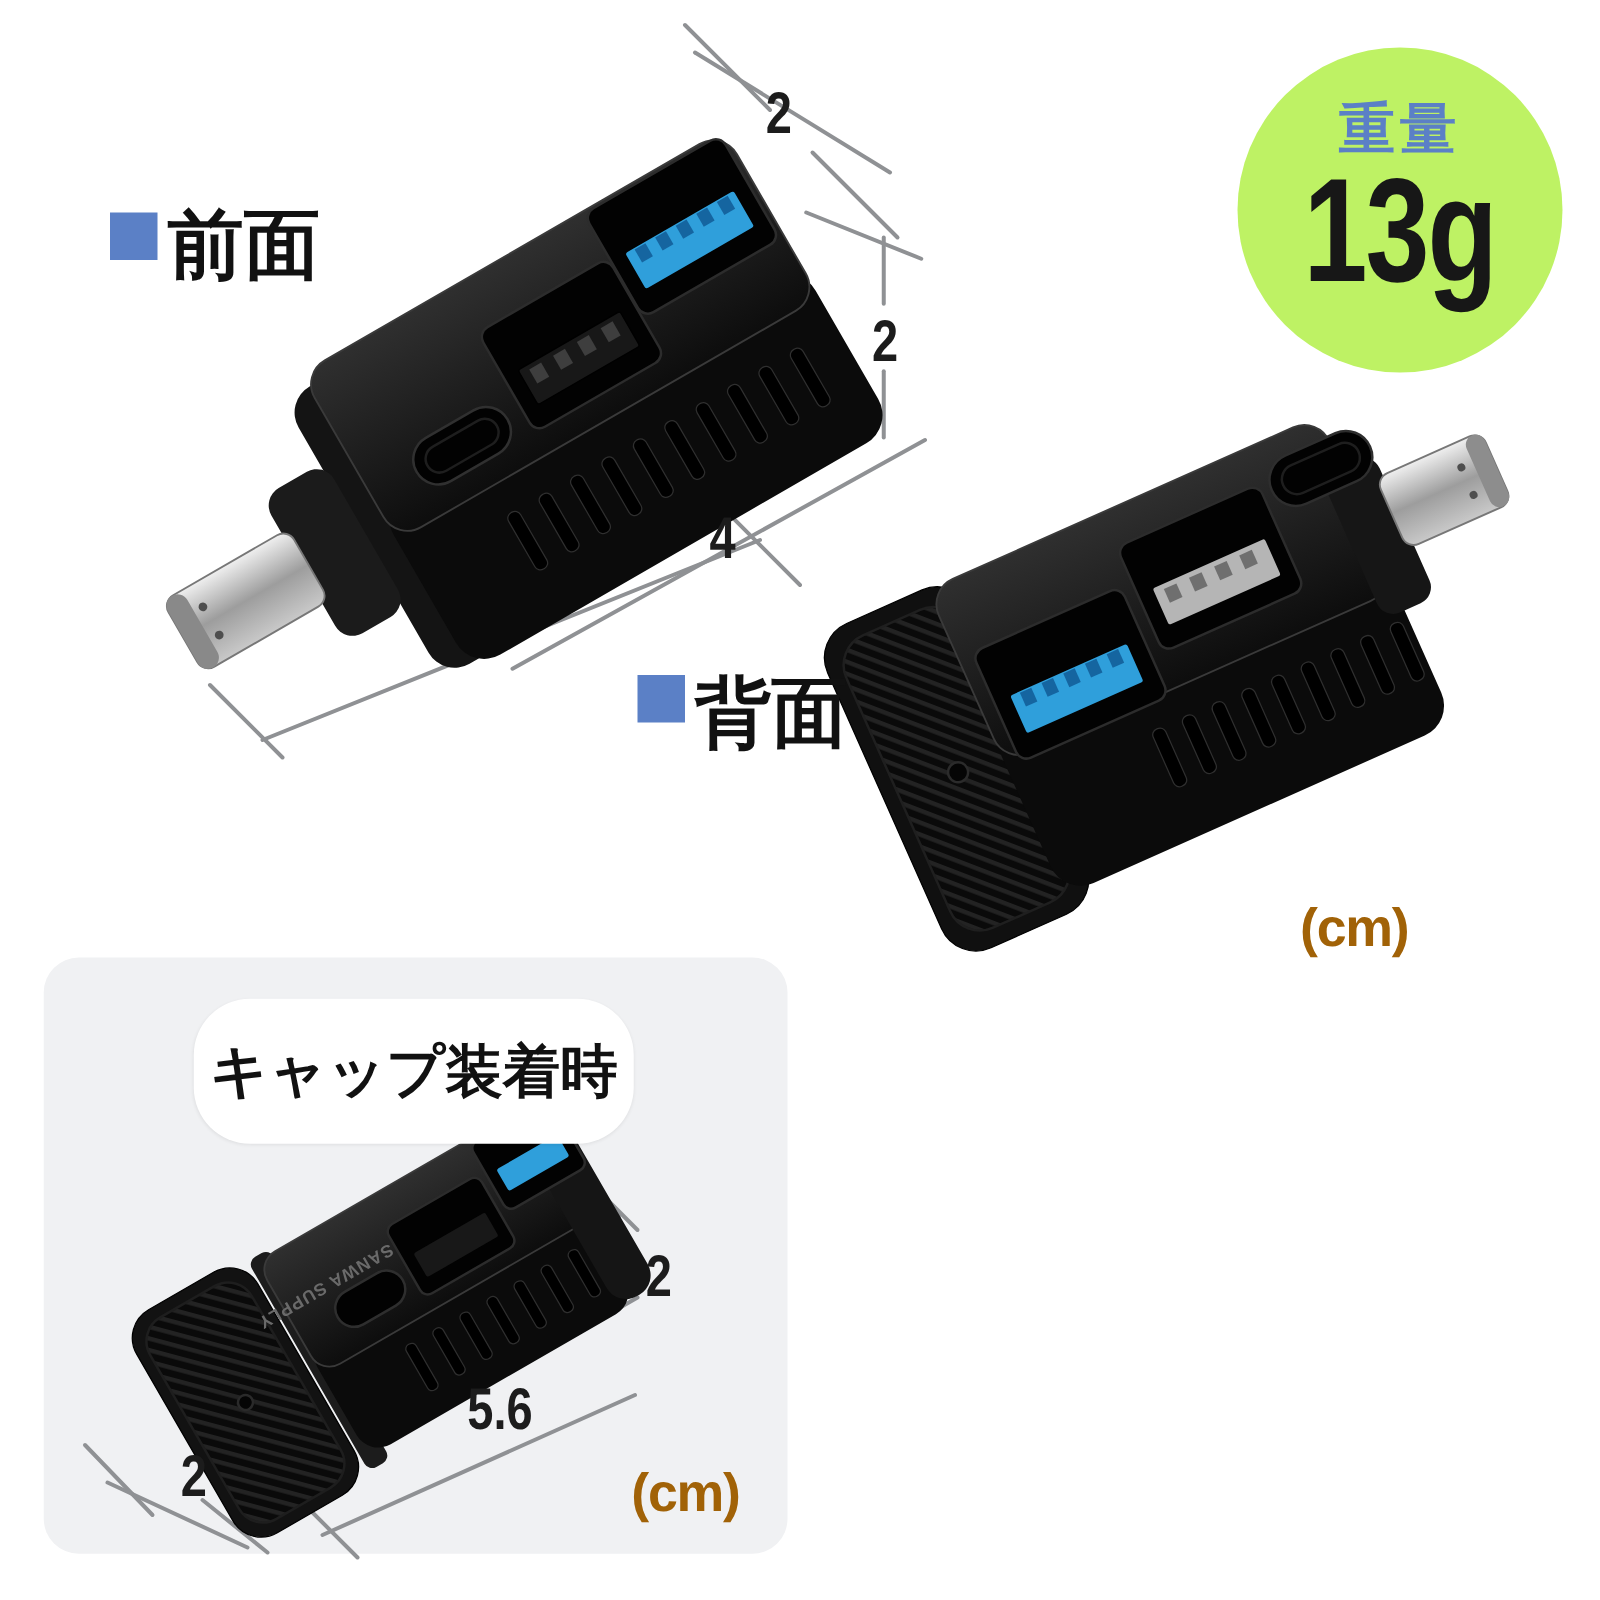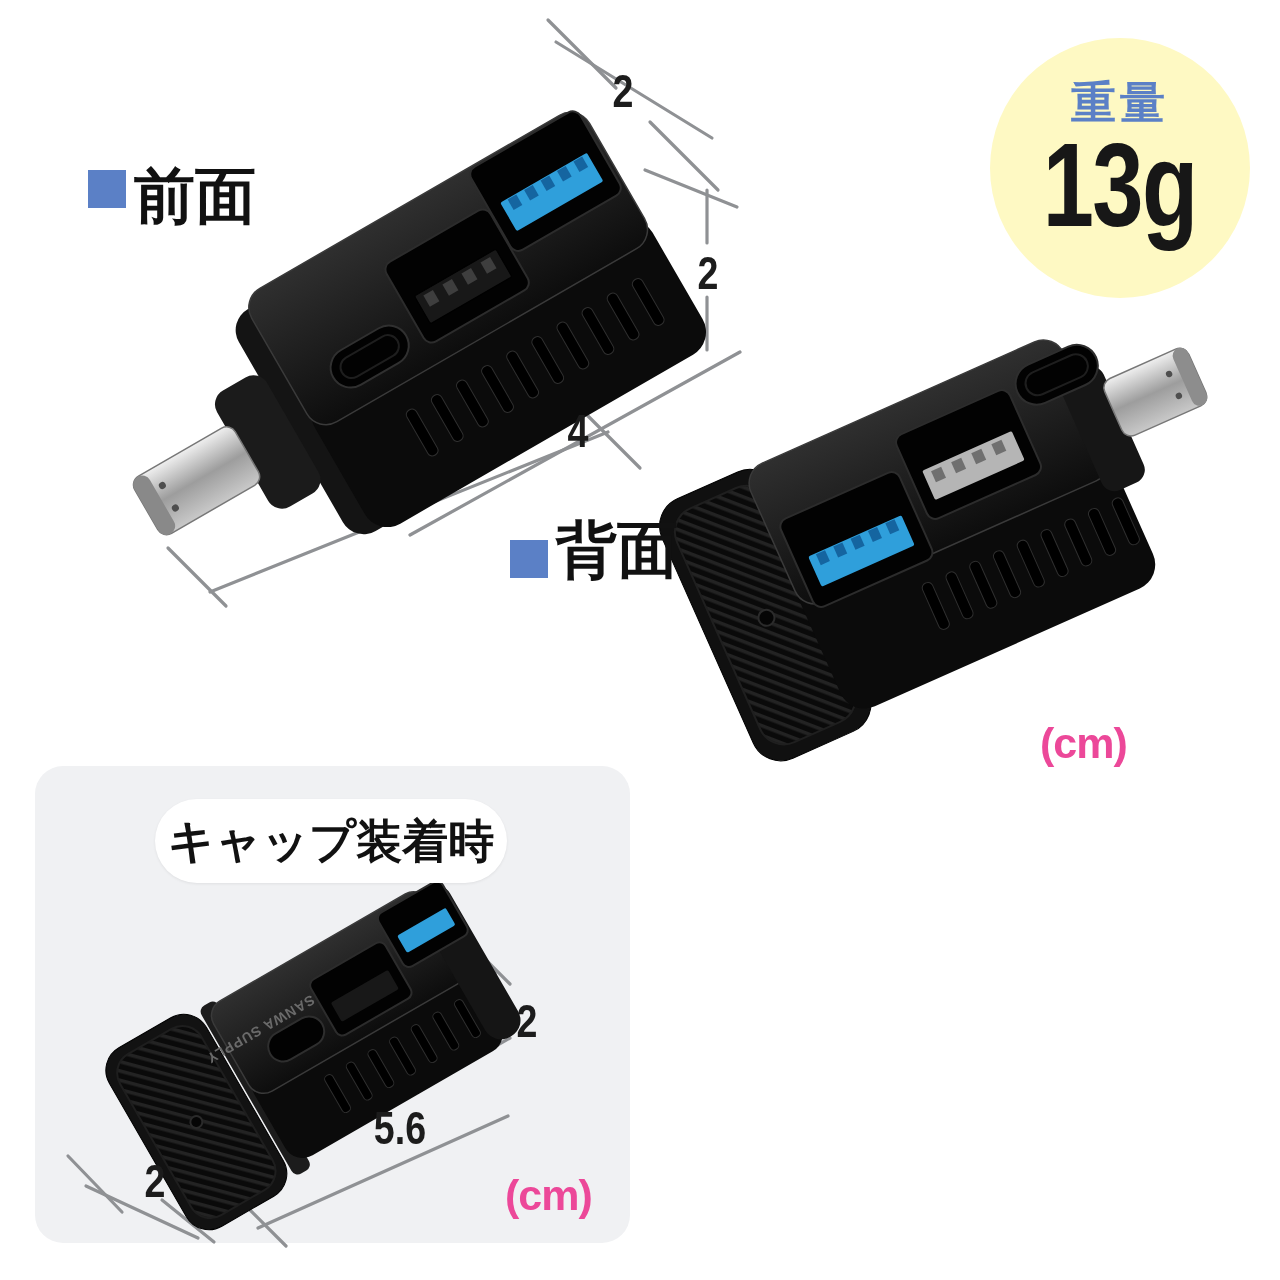--- a/index.html
+++ b/index.html
@@ -5,31 +5,31 @@
   html,body{margin:0;padding:0;background:#ffffff;}
   body{width:1280px;height:1280px;position:relative;overflow:hidden;
        font-family:"Liberation Sans","DejaVu Sans",sans-serif;color:#1a1a1a;}
   .abs{position:absolute;}
   
   .bullet{width:38px;height:38px;background:#5b80c6;}
   .sec-label{font-size:61px;font-weight:700;color:#111;line-height:1;white-space:nowrap;}
   
   .dim-num{font-size:47px;font-weight:700;color:#1c1c1c;line-height:1;white-space:nowrap;
            transform:translate(-50%,-50%) scaleX(.8);}
-  .unit{font-size:43px;font-weight:700;color:#ec4899;line-height:1;white-space:nowrap;letter-spacing:-1px;}
-  
-  .badge{left:990px;top:38px;width:260px;height:260px;border-radius:50%;background:#fef9c3;
+  .unit{font-size:43px;font-weight:700;color:#a16207;line-height:1;white-space:nowrap;letter-spacing:-1px;}
+  
+  .badge{left:990px;top:38px;width:260px;height:260px;border-radius:50%;background:#bef264;
          display:flex;flex-direction:column;align-items:center;justify-content:flex-start;
          padding-top:42px;box-sizing:border-box;}
   .badge-title{font-size:45px;font-weight:700;color:#5b80c6;letter-spacing:4px;line-height:1;}
   .badge-value{font-size:118px;font-weight:700;color:#171717;line-height:.92;margin-top:6px;
                transform:scaleX(.78);letter-spacing:-2px;}
   
   .panel{left:35px;top:766px;width:595px;height:477px;border-radius:28px;background:#f0f1f3;}
-  .pill{left:155px;top:799px;width:352px;height:84px;border-radius:45px;background:#ffffff;
+  .pill{left:155px;top:799px;width:352px;height:116px;border-radius:45px;background:#ffffff;
         box-shadow:0 1px 3px rgba(0,0,0,.07);display:flex;align-items:center;justify-content:center;}
   .pill-text{font-size:46px;font-weight:700;color:#111;line-height:1;white-space:nowrap;}
   svg{position:absolute;left:0;top:0;}
   svg text{font-family:"Liberation Sans","DejaVu Sans",sans-serif;}
 </style>
 </head>
 <body>
 
 <div class="abs panel"></div>
 
@@ -208,21 +208,21 @@
 <div class="abs dim-num" style="left:578px;top:430px;">4</div>
 
 <div class="abs badge">
   <div class="badge-title">重量</div>
   <div class="badge-value">13g</div>
 </div>
 
 <div class="abs" style="left:510px;top:540px;">
   <div class="bullet"></div>
 </div>
-<div class="abs sec-label" style="left:556px;top:520px;">背面</div>
+<div class="abs sec-label" style="left:556px;top:540px;">背面</div>
 
 <div class="abs unit" style="left:1040px;top:722px;">(cm)</div>
 
 <div class="abs pill">
   <span class="pill-text">キャップ装着時</span>
 </div>
 
 <div class="abs dim-num" style="left:527px;top:1020px;">2</div>
 <div class="abs dim-num" style="left:400px;top:1127px;">5.6</div>
 <div class="abs dim-num" style="left:155px;top:1180px;">2</div>

